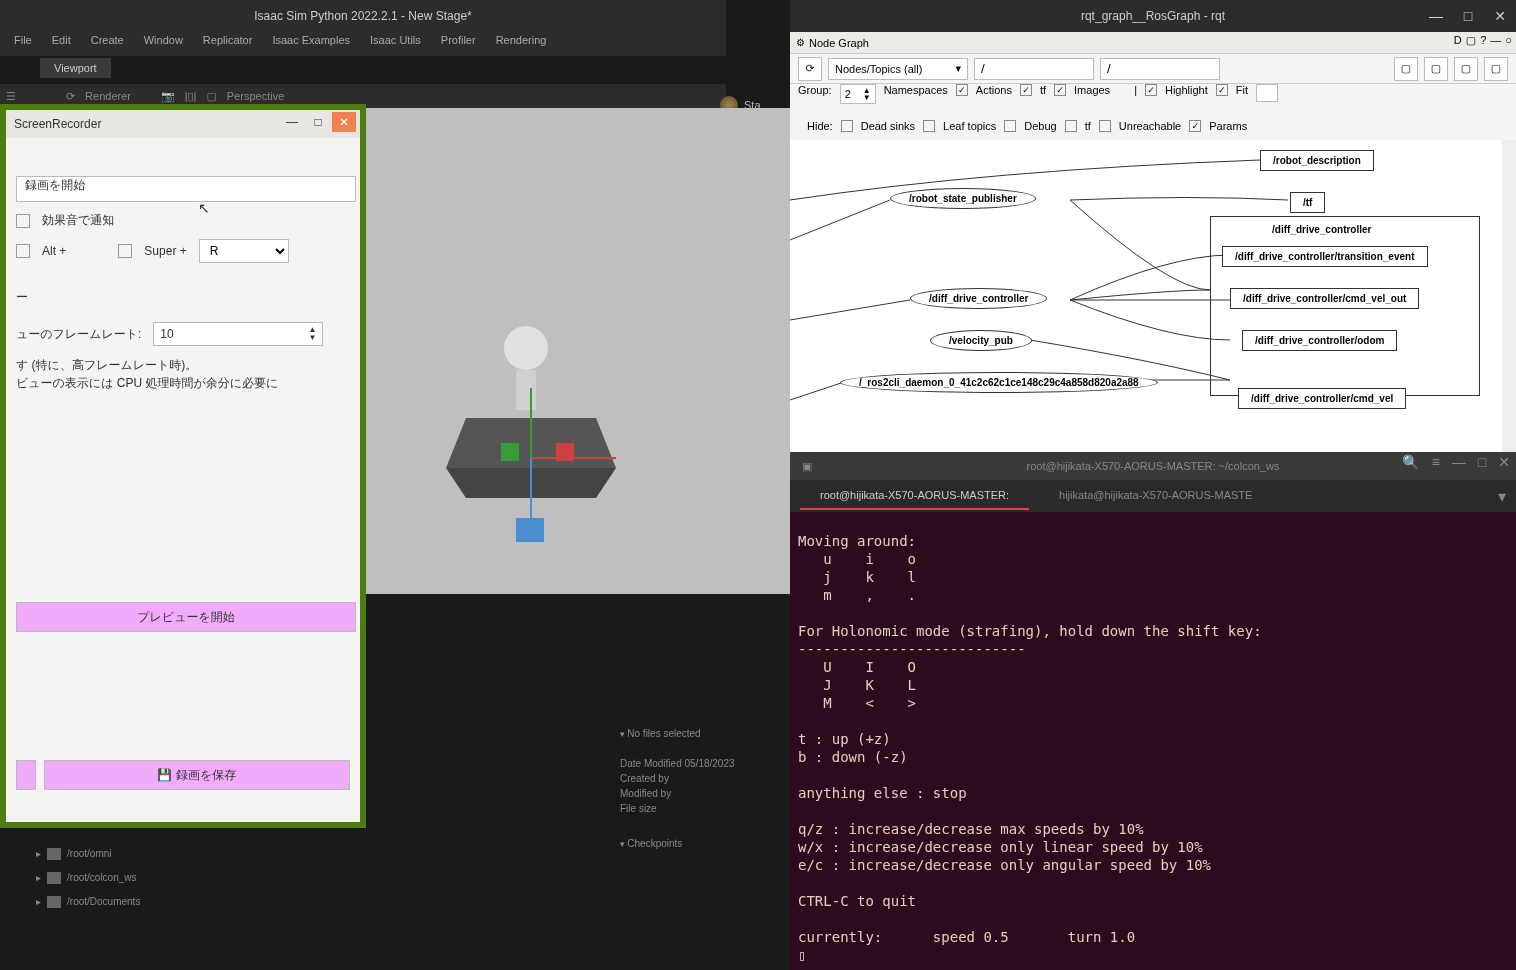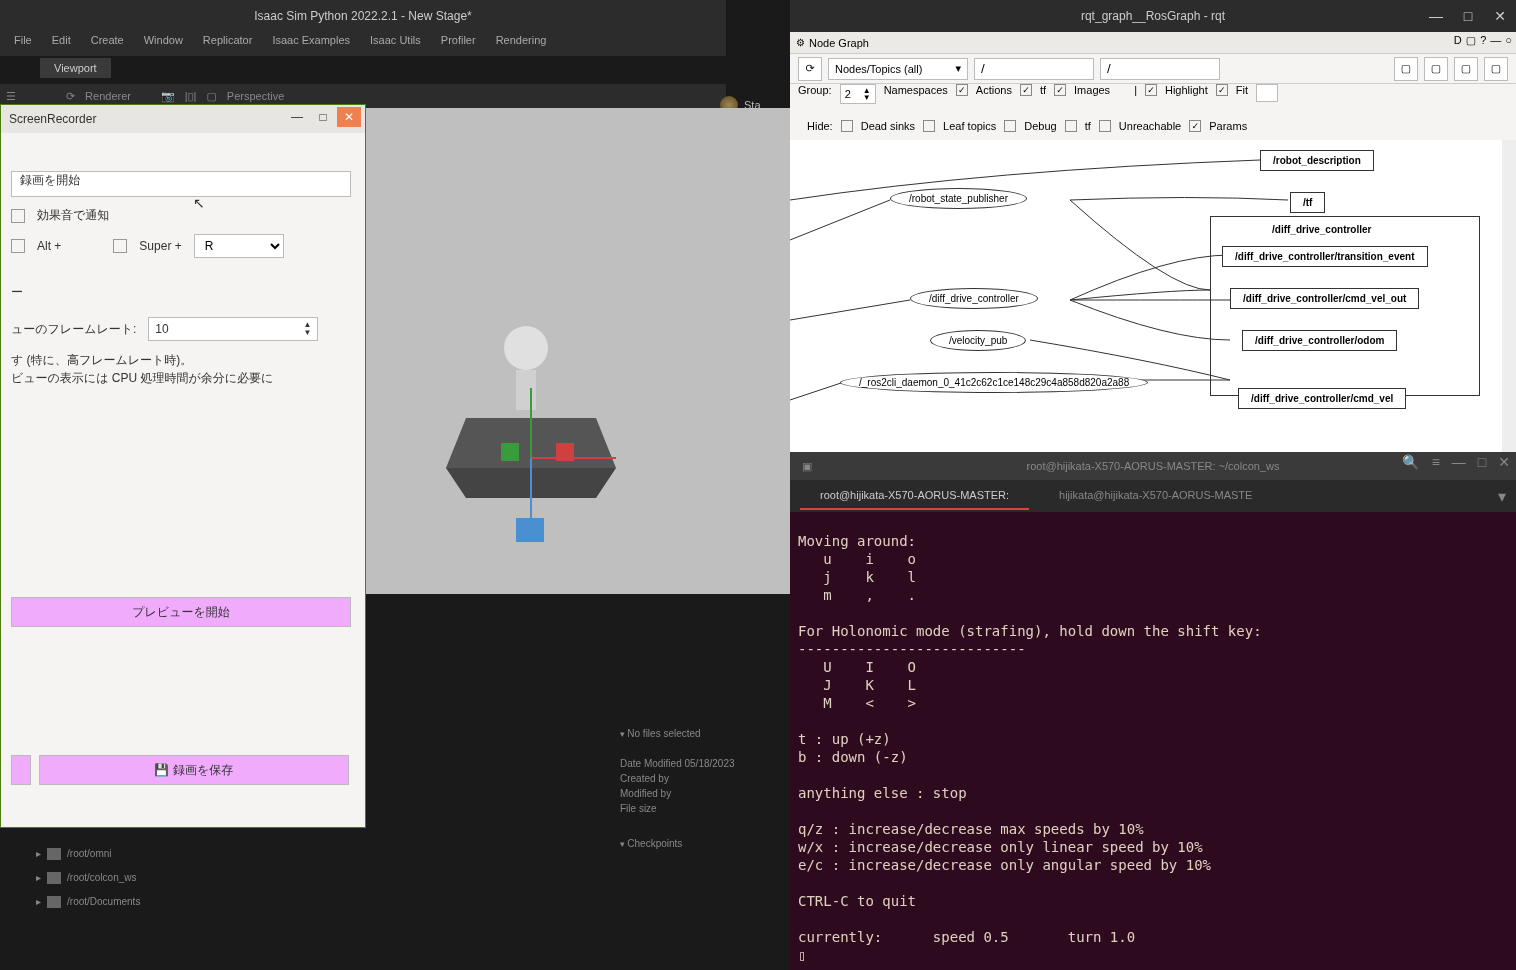--- a/index.html
+++ b/index.html
@@ -16,21 +16,21 @@
 .isaac-menubar { position: absolute; left: 0; top: 32px; right: 790px; height: 24px; background: #2c2c2c; display: flex; align-items: flex-start; padding: 0 6px; gap: 4px; }
 .isaac-menubar span { color: #aaa; font-size: 11px; padding: 2px 8px; cursor: pointer; }
 
 
 .viewport-tab { position: absolute; left: 40px; top: 58px; background: #3a3a3a; color: #ccc; font-size: 11px; padding: 4px 14px; }
 
 
 .isaac-sub { position: absolute; left: 0; top: 84px; right: 790px; height: 24px; background: #2c2c2c; display: flex; align-items: center; padding: 0 6px; gap: 10px; color: #888; font-size: 11px; }
 
 
-.sr-win { position: absolute; left: 0; top: 104px; width: 366px; height: 724px; background: #f5f4f2; border: 1px solid #4d7c0f; }
+.sr-win { position: absolute; left: 0; top: 104px; width: 366px; height: 724px; background: #f5f4f2; border: 6px solid #4d7c0f; }
 .sr-title { height: 28px; background: #e8e6e3; display: flex; align-items: center; padding: 0 8px; font-size: 12px; color: #333; position: relative; }
 .sr-ctrl { position: absolute; right: 4px; top: 2px; display: flex; gap: 2px; }
 .sr-ctrl div { width: 24px; height: 20px; display: flex; align-items: center; justify-content: center; font-size: 12px; cursor: pointer; }
 .sr-close { background: #f08050; color: #fff; }
 .sr-body { padding: 10px; font-size: 12px; color: #333; }
 .sr-input { width: 340px; height: 26px; border: 1px solid #bbb; margin: 28px 0 10px 0; background: #fff; padding: 0 8px; }
 .sr-row { display: flex; align-items: center; gap: 12px; margin: 10px 0; }
 .sr-chk { width: 14px; height: 14px; border: 1px solid #999; }
 .sr-select { width: 90px; height: 24px; border: 1px solid #bbb; background: #fff; padding: 0 6px; font-size: 12px; }
 .sr-spin { width: 170px; height: 24px; border: 1px solid #bbb; background: #fff; padding: 0 6px; font-size: 12px; display: flex; align-items: center; justify-content: space-between; }
@@ -66,21 +66,21 @@
 .rqt-opts { height: 28px; display: flex; align-items: flex-start; padding: 0 8px; gap: 8px; font-size: 11px; }
 .rqt-opts2 { height: 28px; display: flex; align-items: center; padding: 0 8px; gap: 8px; font-size: 11px; margin-left: 9px; }
 .rqt-spin2 { width: 36px; height: 20px; border: 1px solid #bbb; background: #fff; display: flex; align-items: center; justify-content: space-between; padding: 0 4px; }
 .rqt-chk2 { width: 12px; height: 12px; border: 1px solid #888; display: inline-flex; align-items: center; justify-content: center; font-size: 9px; }
 .rqt-chk2.on::before { content: "✓"; }
 .rqt-swatch { width: 22px; height: 18px; border: 1px solid #bbb; background: #fff; }
 .rqt-graph { position: absolute; left: 0; top: 108px; right: 4px; bottom: 0; background: #fff; overflow: hidden; }
 .rqt-scroll { position: absolute; right: 0; top: 108px; width: 14px; bottom: 0; background: #eee; }
 
 
-.g-node { position: absolute; border: 1px solid #333; border-radius: 50%/50%; padding: 4px 18px; font-size: 10px; font-weight: normal; background: #fff; white-space: nowrap; }
+.g-node { position: absolute; border: 1px solid #333; border-radius: 50%/50%; padding: 4px 18px; font-size: 10px; font-weight: bold; background: #fff; white-space: nowrap; }
 .g-topic { position: absolute; border: 1px solid #333; padding: 4px 12px; font-size: 10px; font-weight: bold; background: #fff; white-space: nowrap; }
 .g-group { position: absolute; border: 1px solid #333; background: transparent; }
 .g-edge { stroke: #333; stroke-width: 1; fill: none; }
 
 
 .term-win { position: absolute; left: 790px; top: 452px; right: 0; bottom: 0; background: #2d0a1e; }
 .term-title { height: 28px; background: #3a3a3a; display: flex; align-items: center; justify-content: center; color: #888; font-size: 11px; position: relative; }
 .term-tabs { height: 32px; background: #2a2a2a; display: flex; align-items: center; padding: 8px 10px; gap: 10px; }
 .term-tab { height: 28px; padding: 0 20px; display: flex; align-items: center; font-size: 11px; color: #888; border-bottom: 2px solid transparent; }
 .term-tab.active { border-bottom: 2px solid #e04040; color: #ccc; }

